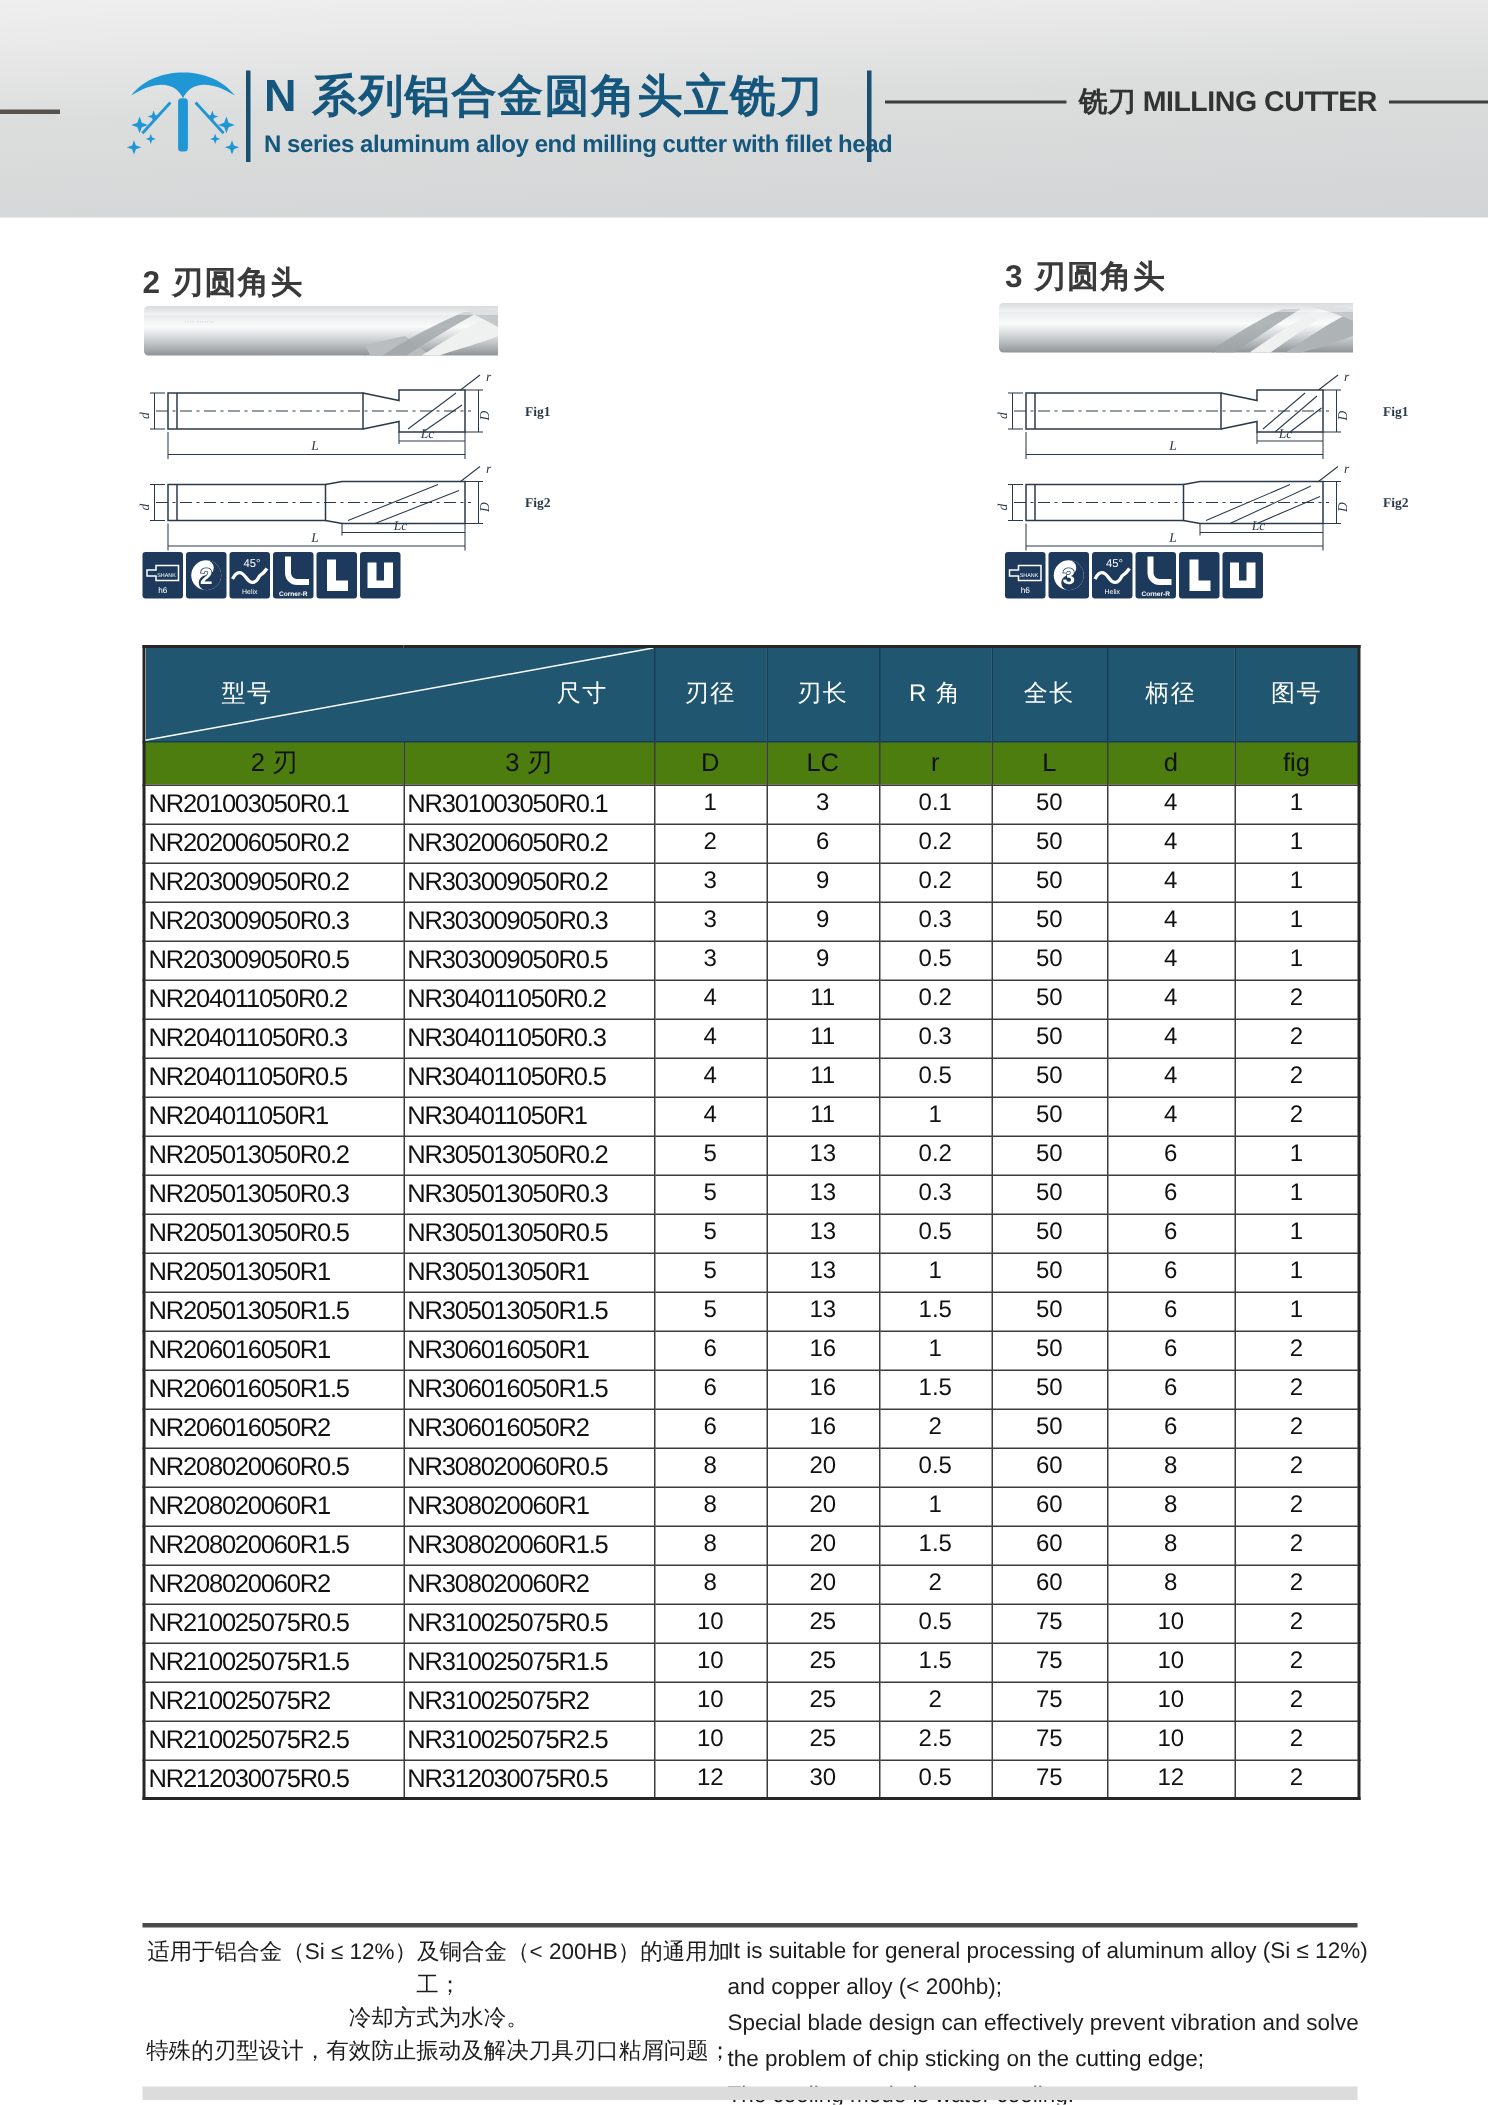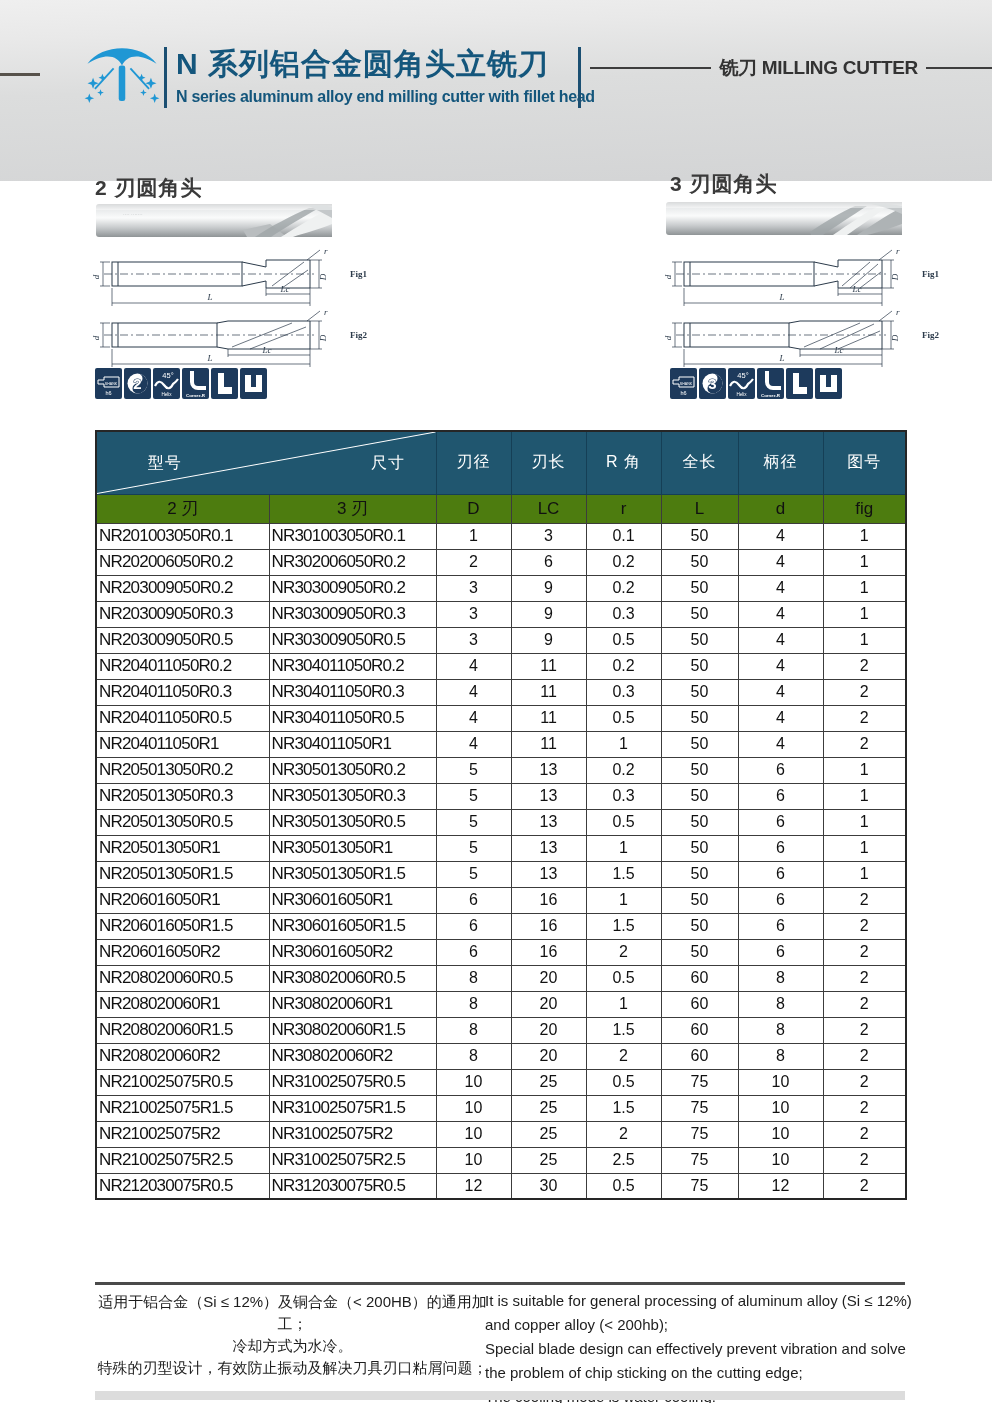--- a/index.html
+++ b/index.html
@@ -6,21 +6,21 @@
   html,body { width:992px; }
   body {
     font-family:"Liberation Sans", sans-serif;
     background:#ffffff; color:#222;
     width:992px; height:1403px; position:relative; overflow:hidden;
   }
   .page { position:absolute; inset:0; width:992px; height:1403px; background:#fff; }
 
   
   .band {
-    position:absolute; left:0; top:0; width:992px; height:181px;
+    position:absolute; left:0; top:0; width:992px; height:145px;
     background:linear-gradient(178deg,#efefef 0%,#e9e9e9 18%,#dcdddd 45%,#d3d4d5 100%);
   }
   .left-dash { position:absolute; left:0; top:73px; width:40px; height:3px; background:#57524b; }
   .logo { position:absolute; left:80px; top:40px; width:84px; height:80px; }
   .vbar { position:absolute; top:47px; width:3px; height:61px; background:#1b4f72; }
   .vbar-l { left:164px; }
   .vbar-r { left:578px; }
   .titles { position:absolute; left:176px; top:44px; width:395px; }
   .t-cn { font-size:30px; font-weight:bold; color:#14567c; letter-spacing:1px; white-space:nowrap; }
   .t-en { font-size:16px; font-weight:bold; color:#14567c; margin-top:3px; white-space:nowrap; letter-spacing:-0.3px; }

